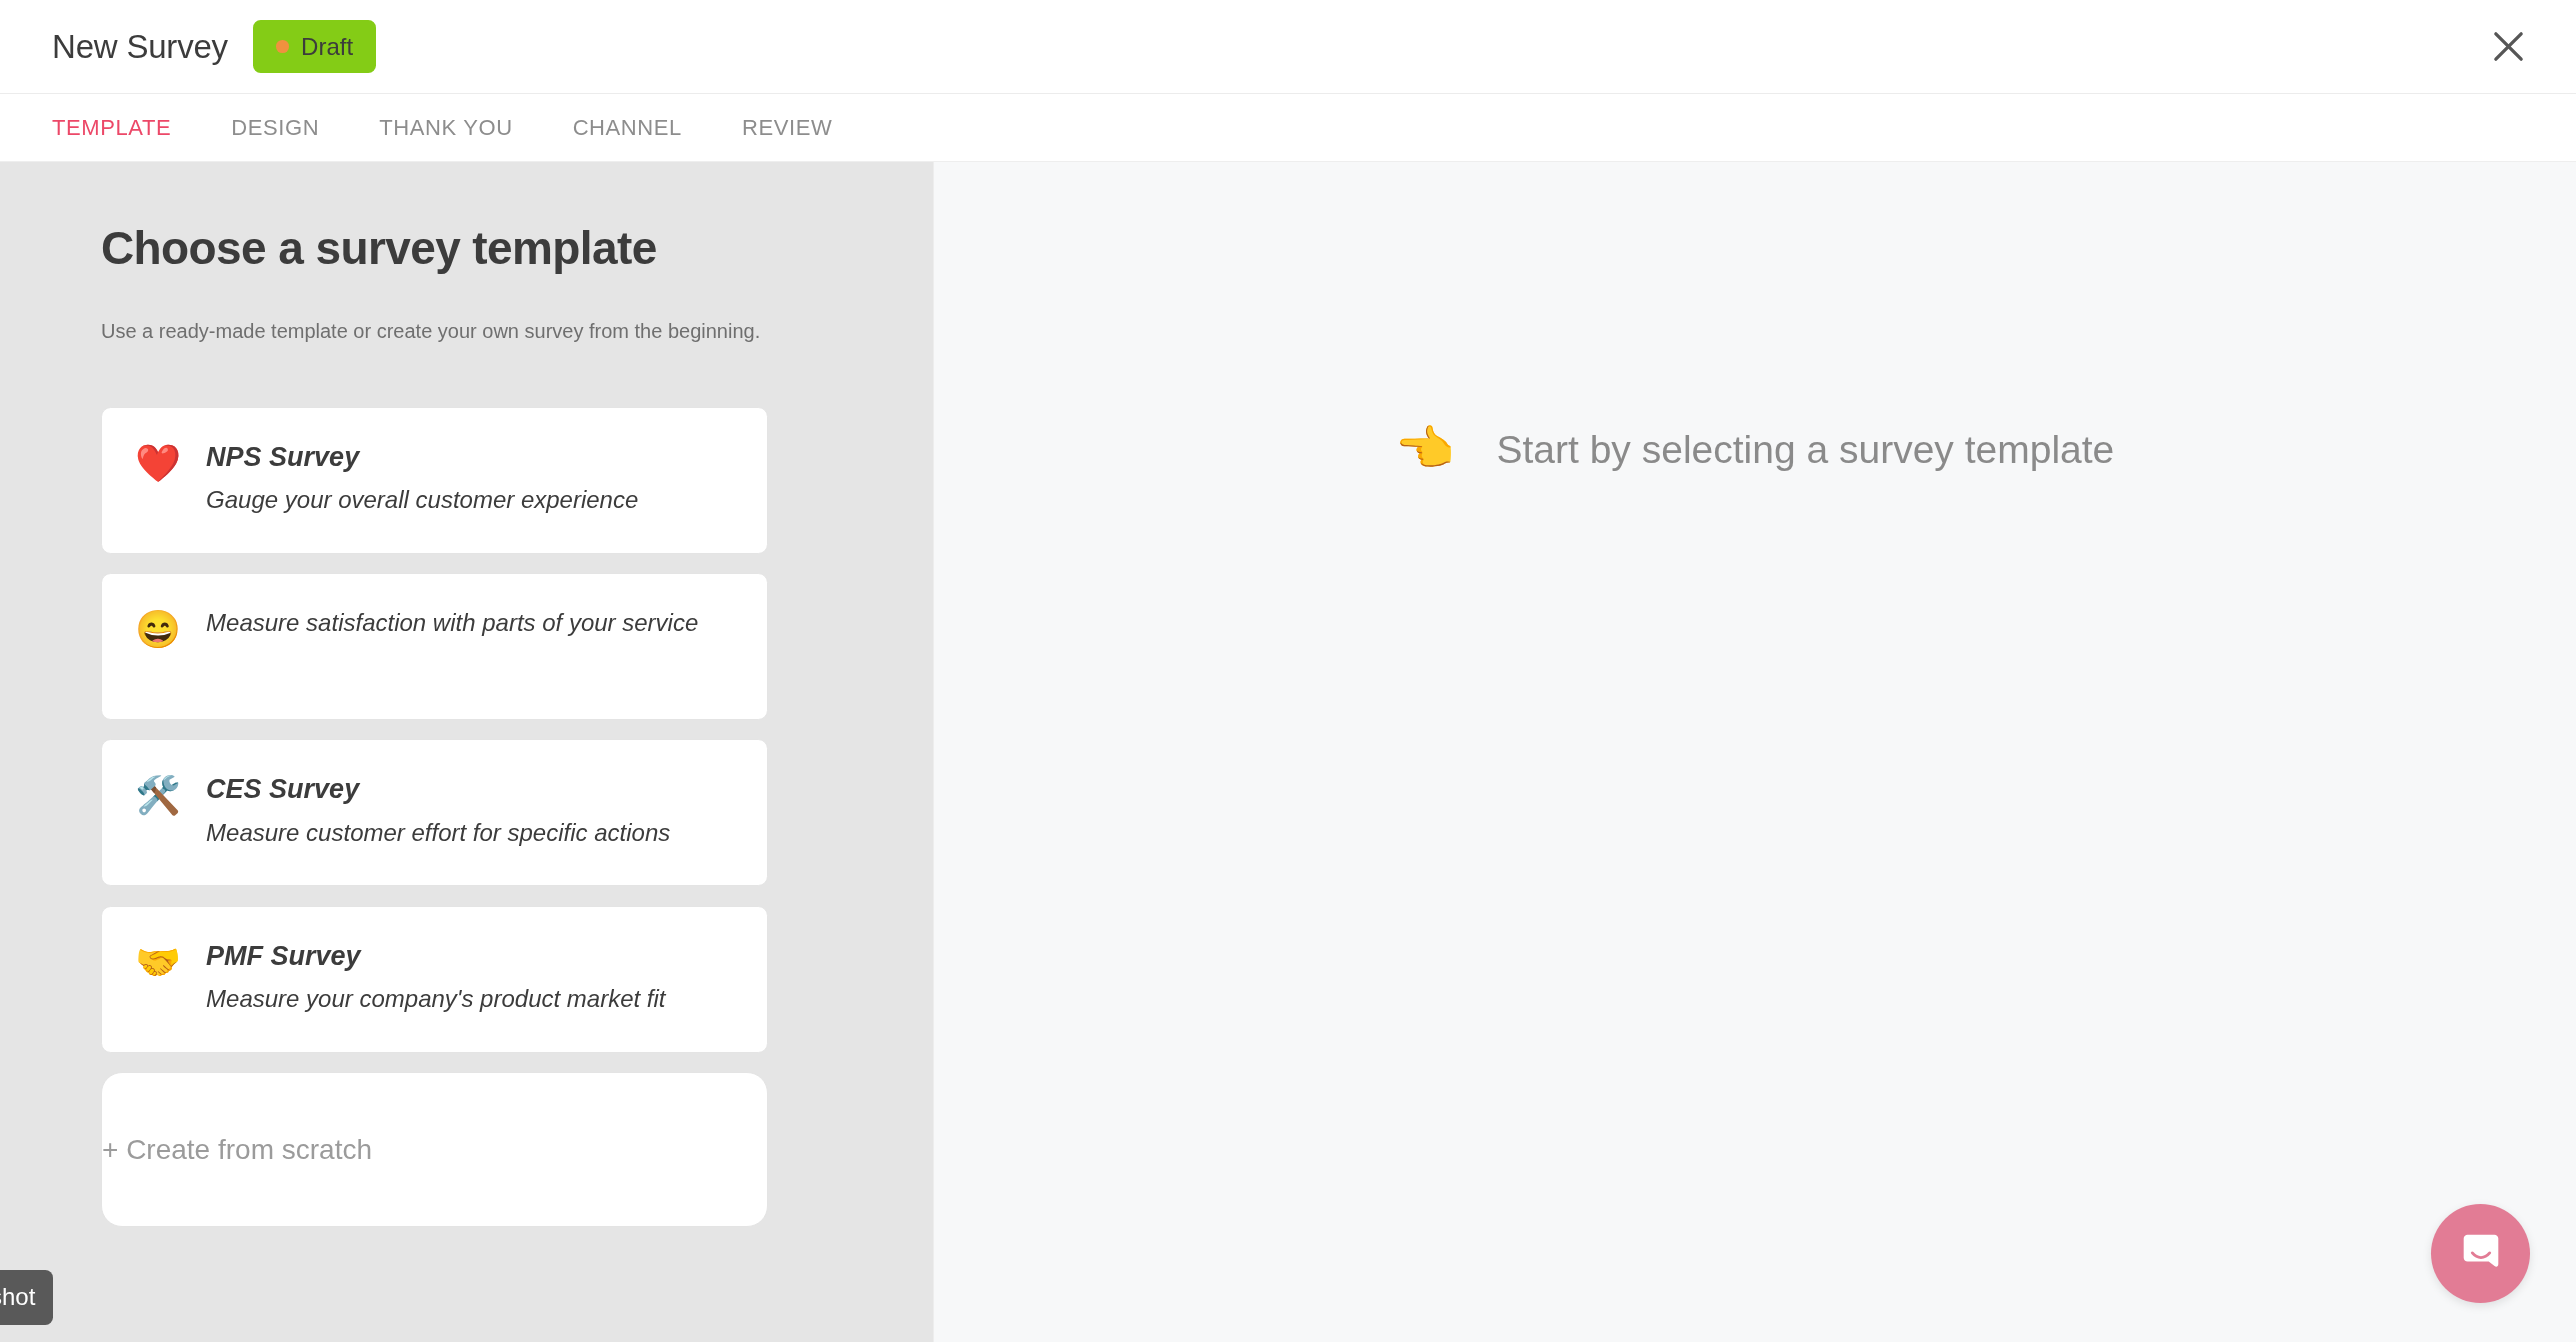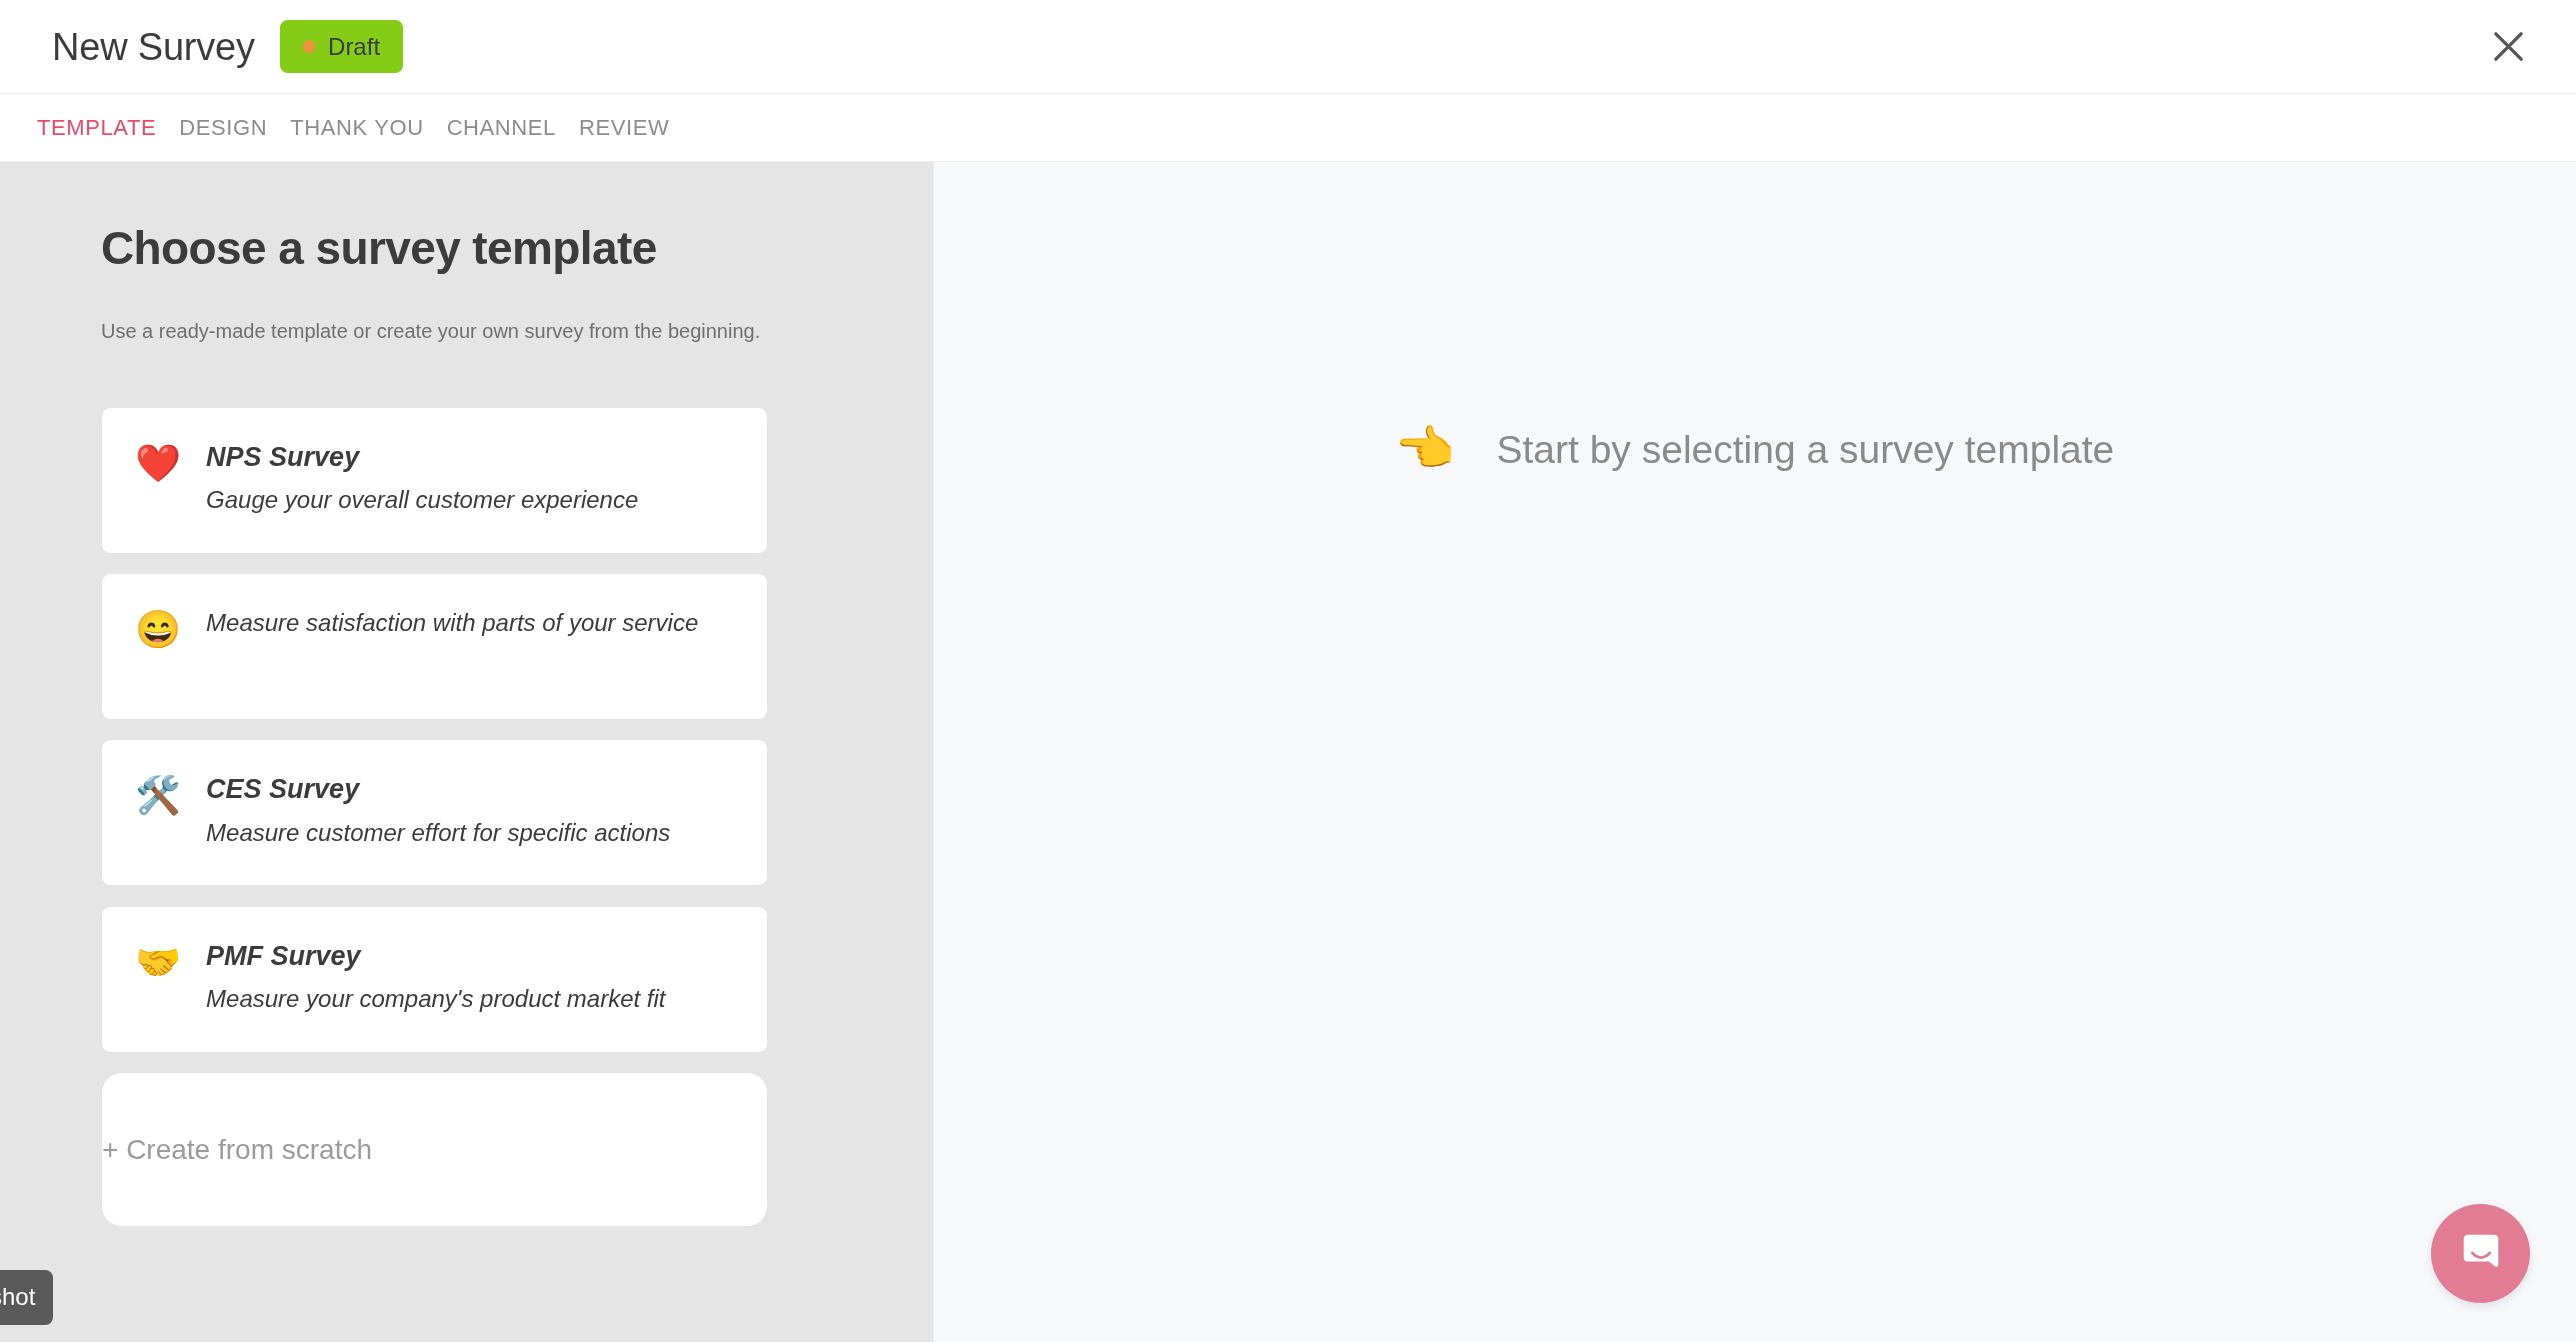--- a/index.html
+++ b/index.html
@@ -26,21 +26,21 @@
     position: relative;
     height: 94px;
     flex: 0 0 94px;
     background: #ffffff;
     display: flex;
     align-items: center;
     padding: 0 0 0 52px;
     border-bottom: 1px solid #ececec;
   }
   .survey-title {
-    font-size: 38px;
+    font-size: 33px;
     font-weight: 400;
     color: #3c3c3c;
     letter-spacing: -0.2px;
     line-height: 1;
   }
   .status-badge {
     margin-left: 25px;
     background: #84cc16;
     border-radius: 7.7px;
     height: 53px;
@@ -78,22 +78,22 @@
   }
   .close-btn svg { display: block; }
 
   
   .tabbar {
     height: 68px;
     flex: 0 0 68px;
     background: #ffffff;
     display: flex;
     align-items: center;
-    padding-left: 37px;
-    gap: 23px;
+    padding-left: 52px;
+    gap: 60px;
     border-bottom: 1px solid #eeeeee;
   }
   .tab {
     font-size: 22px;
     letter-spacing: 0.6px;
     color: #8d8d8d;
     background: none;
     border: none;
     padding: 0;
     cursor: pointer;

